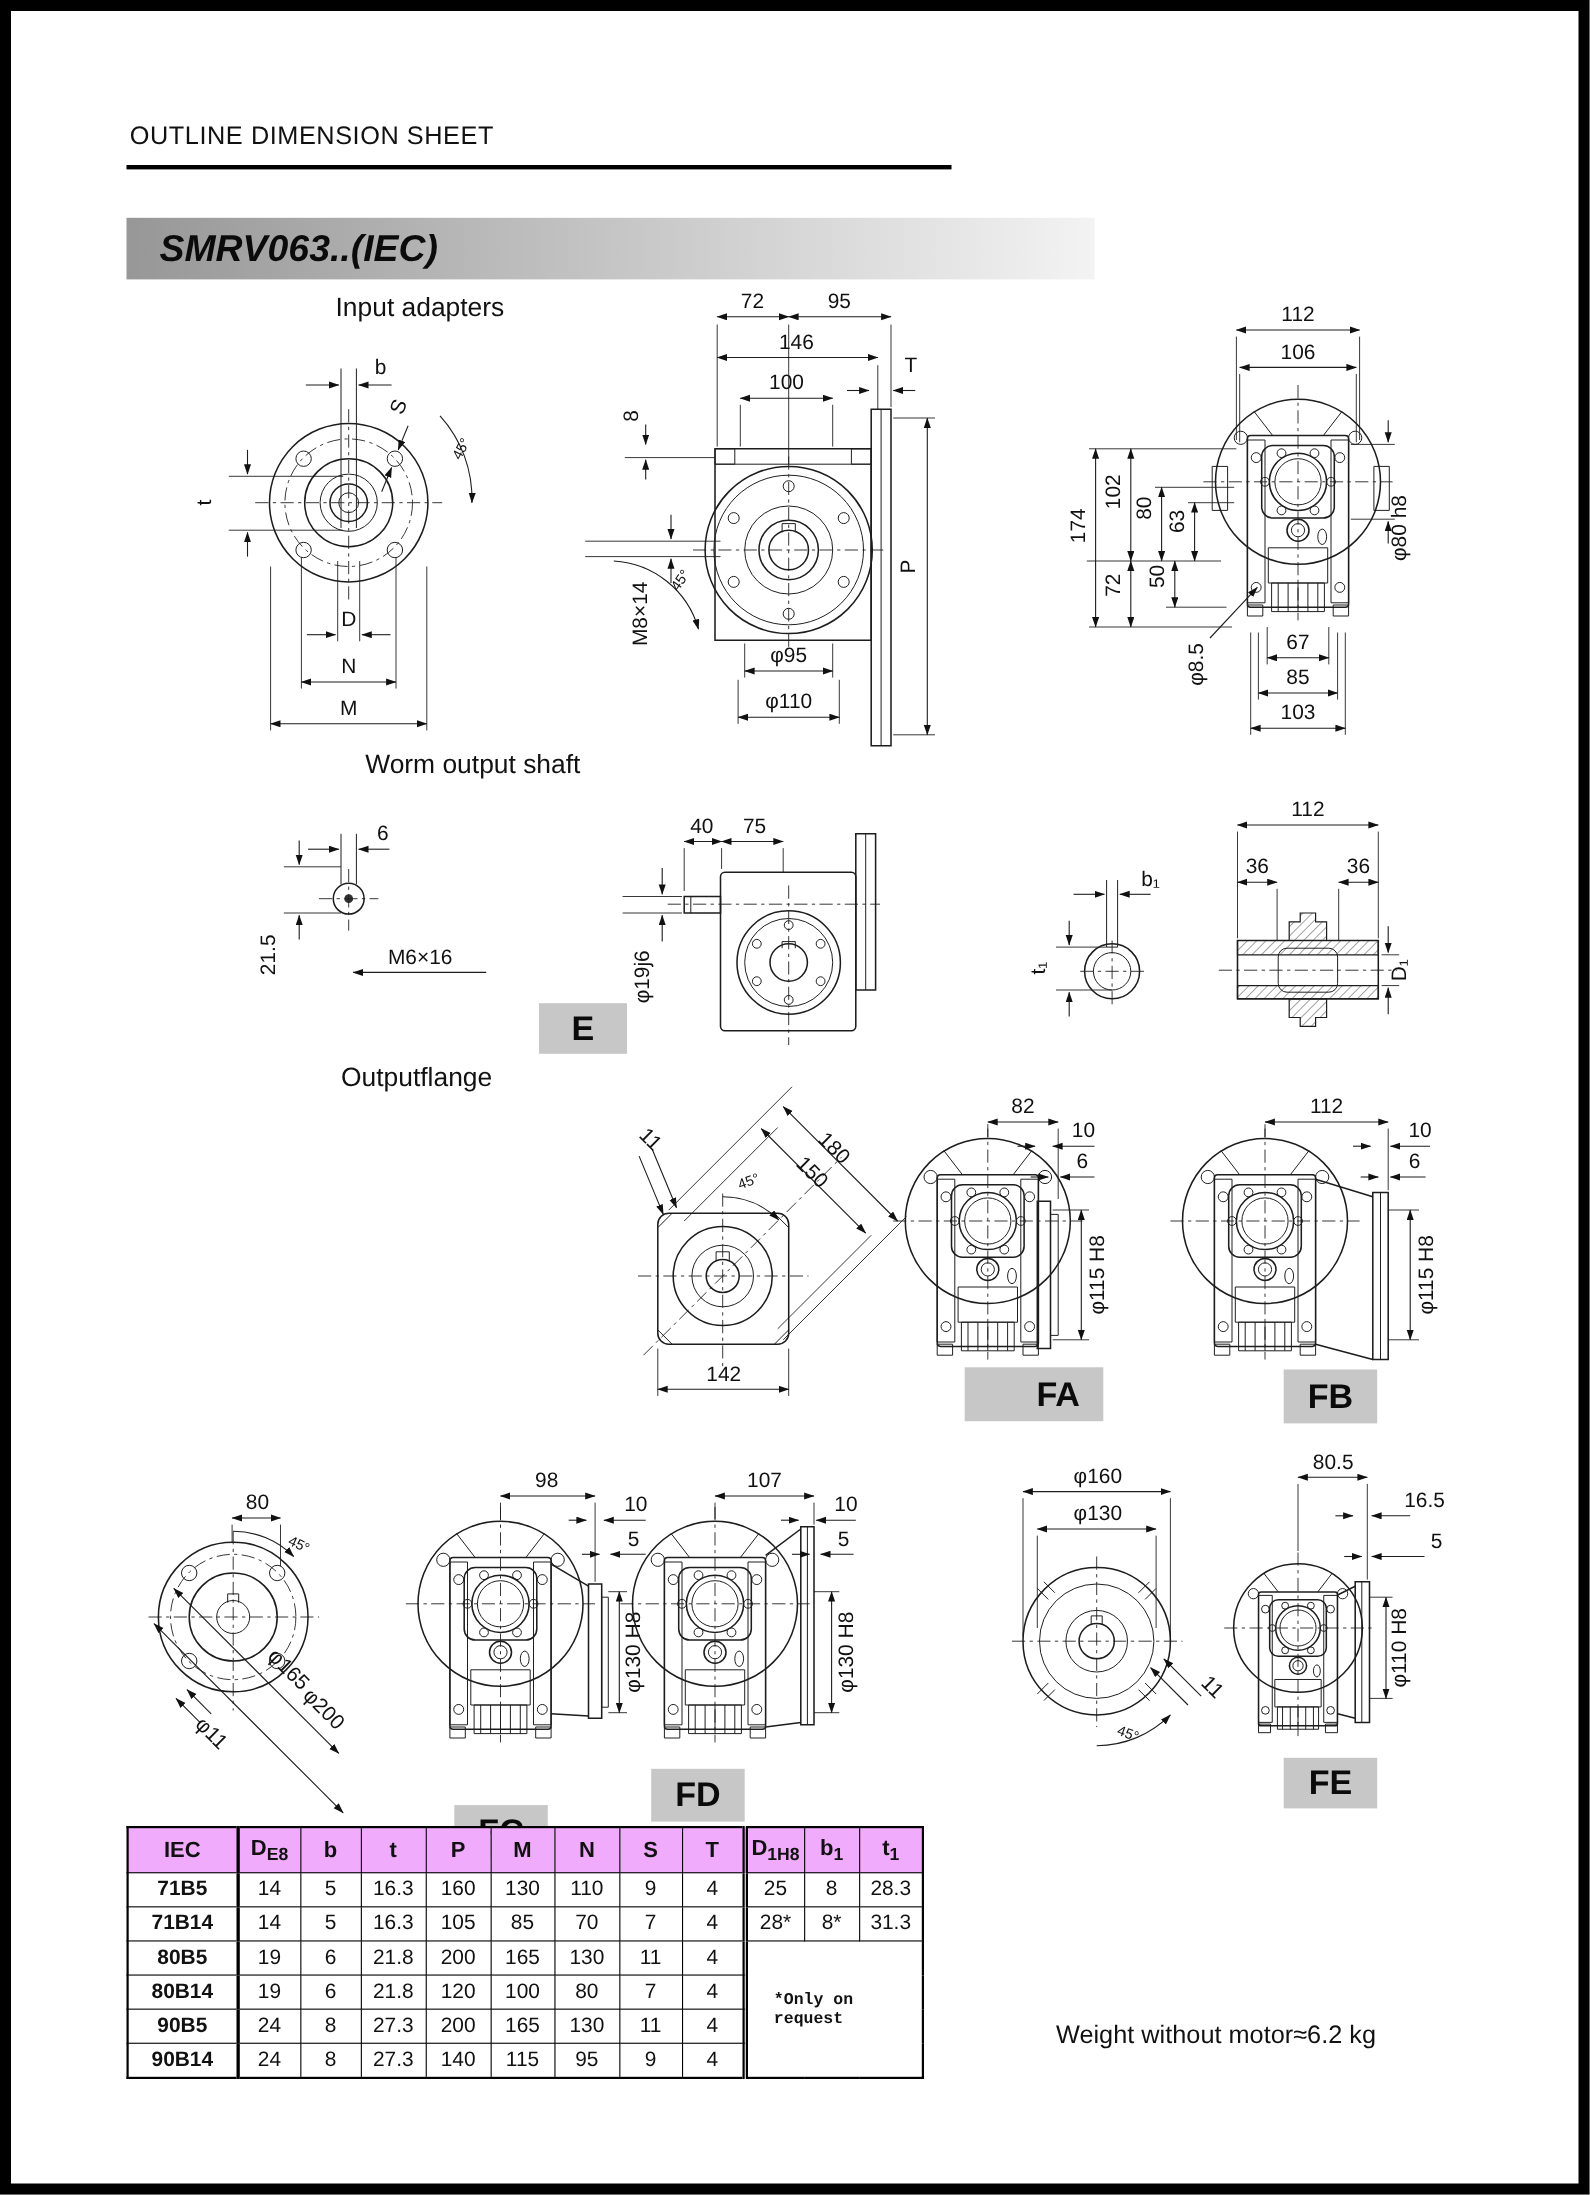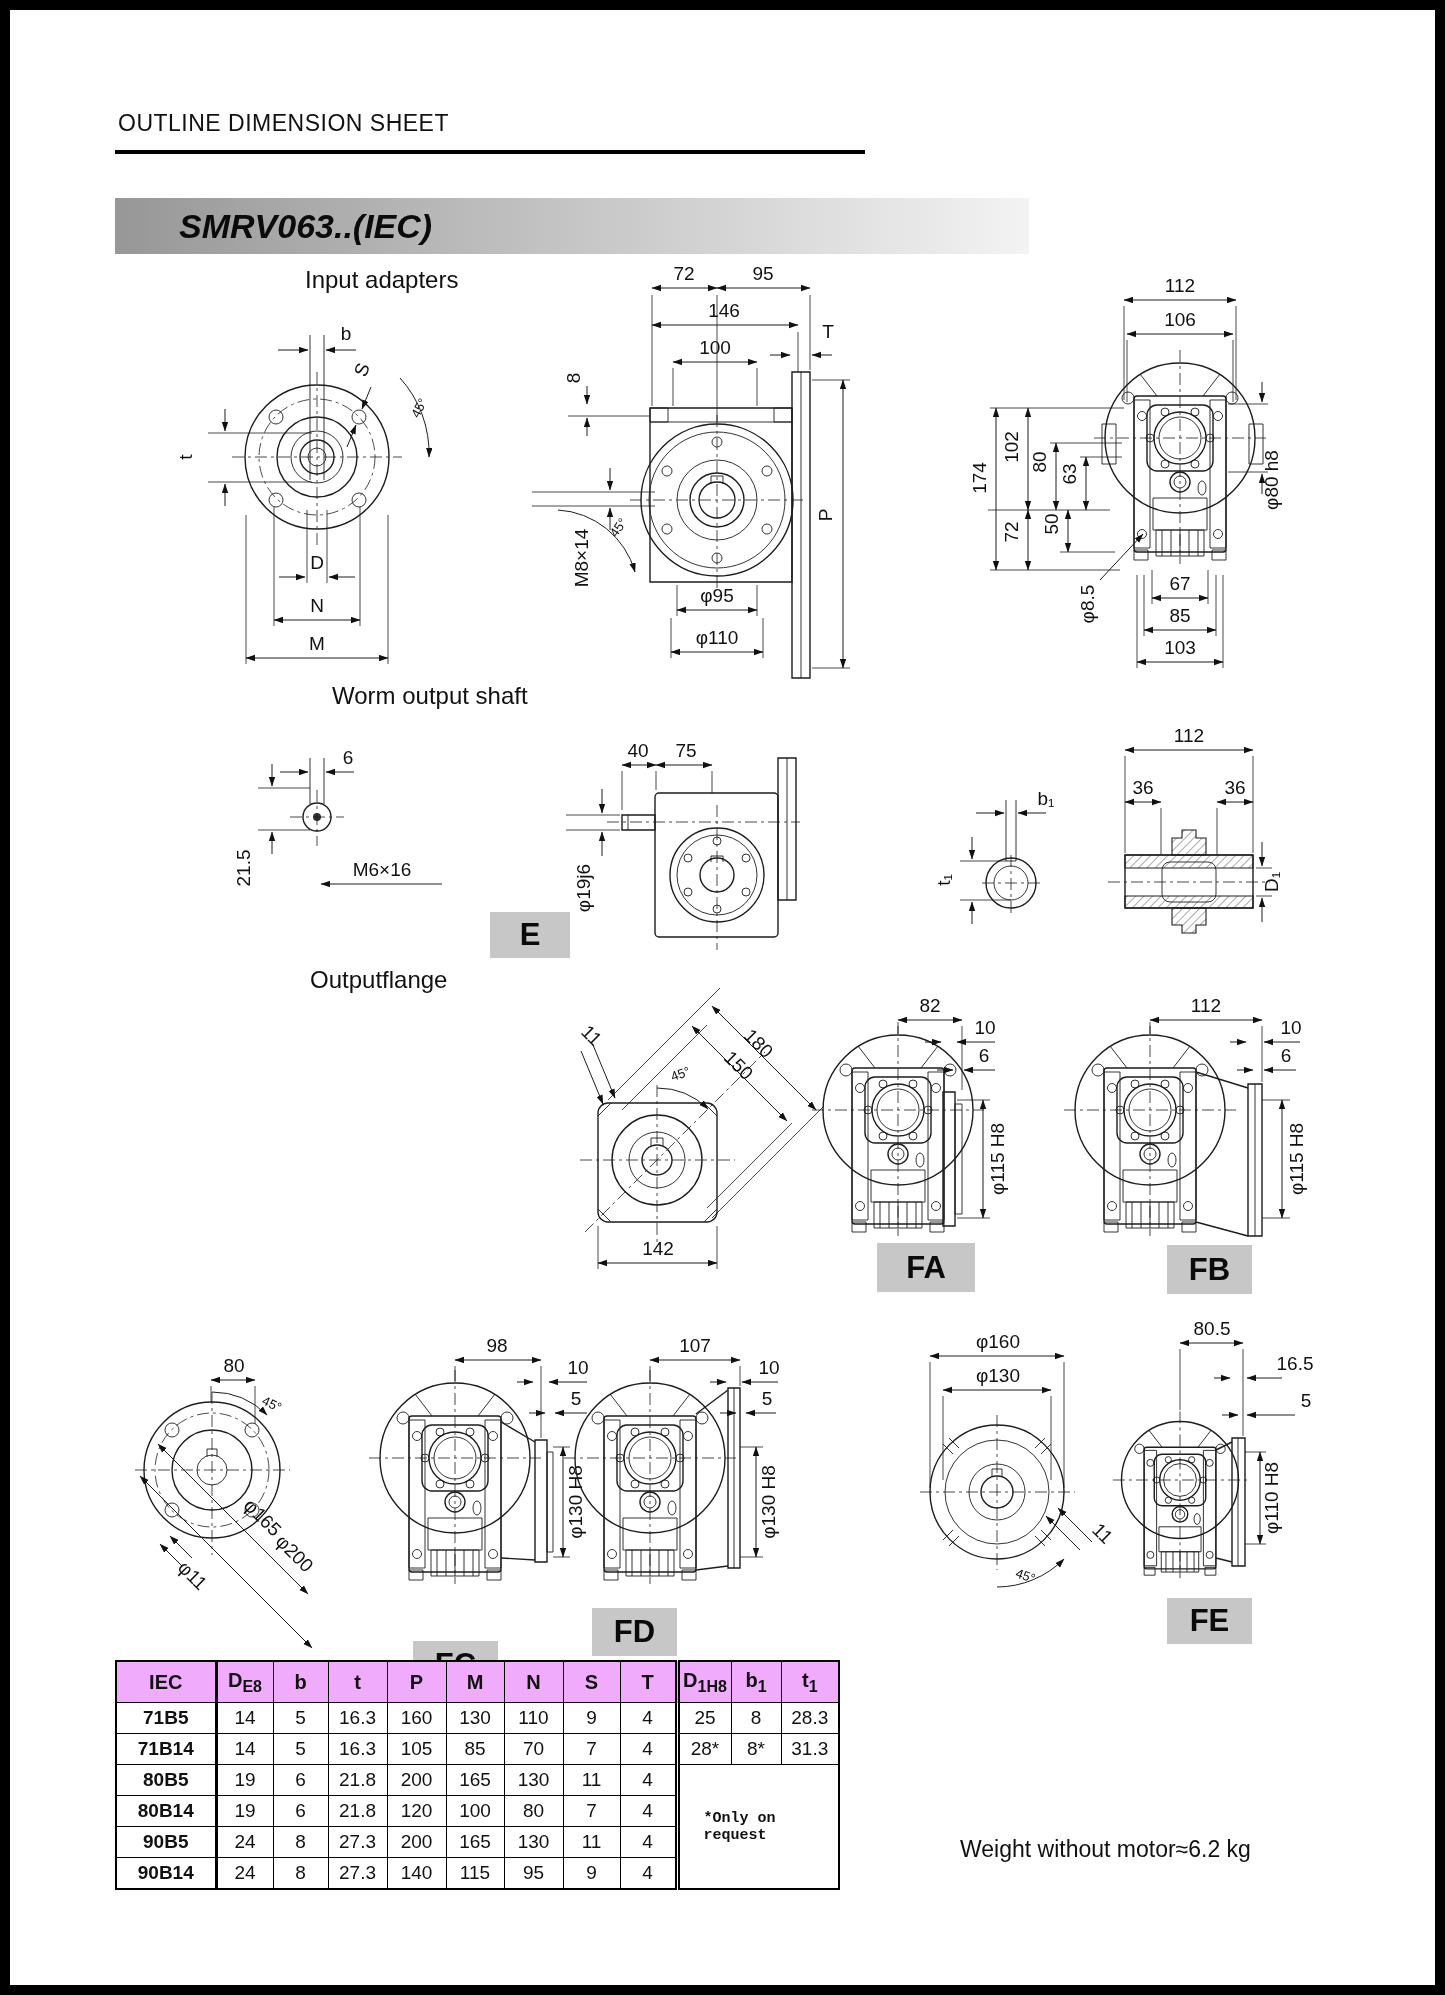--- a/index.html
+++ b/index.html
@@ -1,20 +1,20 @@
 <!DOCTYPE html>
 <html><head>
 <meta charset="utf-8">
 <style>
   html,body{margin:0;padding:0;background:#444;}
   .page{position:relative;width:1445px;height:1995px;background:#fff;border:10px solid #000;box-sizing:border-box;font-family:"Liberation Sans",sans-serif;overflow:hidden;}
   .abs{position:absolute;}
   .title{left:108px;top:100px;font-size:23px;color:#111;letter-spacing:.5px;}
   .rule{left:105px;top:140px;width:750px;height:4px;background:#000;}
-  .modelbar{left:105px;top:188px;width:880px;height:56px;background:linear-gradient(90deg,#979797,#f3f3f3);display:flex;align-items:center;padding-left:34px;}
+  .modelbar{left:105px;top:188px;width:880px;height:56px;background:linear-gradient(90deg,#979797,#f3f3f3);display:flex;align-items:center;}
   .modelbar span{font-size:34px;font-weight:bold;font-style:italic;padding-left:30px;color:#0b0b0b;}
   .heading{font-size:24px;color:#111;}
   .badge{background:#c7c7c7;display:flex;align-items:center;justify-content:center;font-weight:bold;font-size:31px;color:#0b0b0b;}
   .weight{font-size:23px;color:#111;}
   svg.draw{left:0;top:0;width:1445px;height:1995px;pointer-events:none;}
   svg .o{stroke:#1d1d1d;stroke-width:1.4;fill:none;}
   svg .o2{stroke:#1d1d1d;stroke-width:.9;fill:none;}
   svg .dl{stroke:#1d1d1d;stroke-width:1;fill:none;}
   svg .xl{stroke:#1d1d1d;stroke-width:.8;fill:none;}
   svg .cl{stroke:#1d1d1d;stroke-width:.8;fill:none;stroke-dasharray:12 4 3 4;}
@@ -548,21 +548,21 @@
       <line x1="1237" y1="1405" x2="1285" y2="1405" class="dl" marker-start="url(#ar)"></line>
       <text x="1296" y="1397">5</text>
       <line x1="1235" y1="1442" x2="1256" y2="1442" class="xl"></line>
         <line x1="1235" y1="1534" x2="1256" y2="1534" class="xl"></line>
       <line x1="1250" y1="1442" x2="1250" y2="1534" class="dl" marker-start="url(#ar)" marker-end="url(#ar)"></line>
       <text transform="rotate(-90 1268 1488)" x="1268" y="1488">φ110 H8</text>
     </g>
   </svg>
 
   <div class="abs badge" style="left:480px;top:902px;width:80px;height:46px;">E</div>
-  <div class="abs badge" style="left:867px;top:1233px;width:98px;height:49px;">FA</div>
+  <div class="abs badge" style="left:867px;top:1233px;width:82px;height:49px;padding-left:44px;">FA</div>
   <div class="abs badge" style="left:1157px;top:1235px;width:85px;height:49px;">FB</div>
   <div class="abs badge" style="left:403px;top:1598px;width:85px;height:48px;margin-top:33px;">FC</div>
   <div class="abs badge" style="left:582px;top:1598px;width:85px;height:48px;">FD</div>
   <div class="abs badge" style="left:1157px;top:1588px;width:85px;height:46px;">FE</div>
 
   <table class="dim">
     <colgroup>
       <col style="width:100px">
         <col style="width:57px">
         <col style="width:55px">

